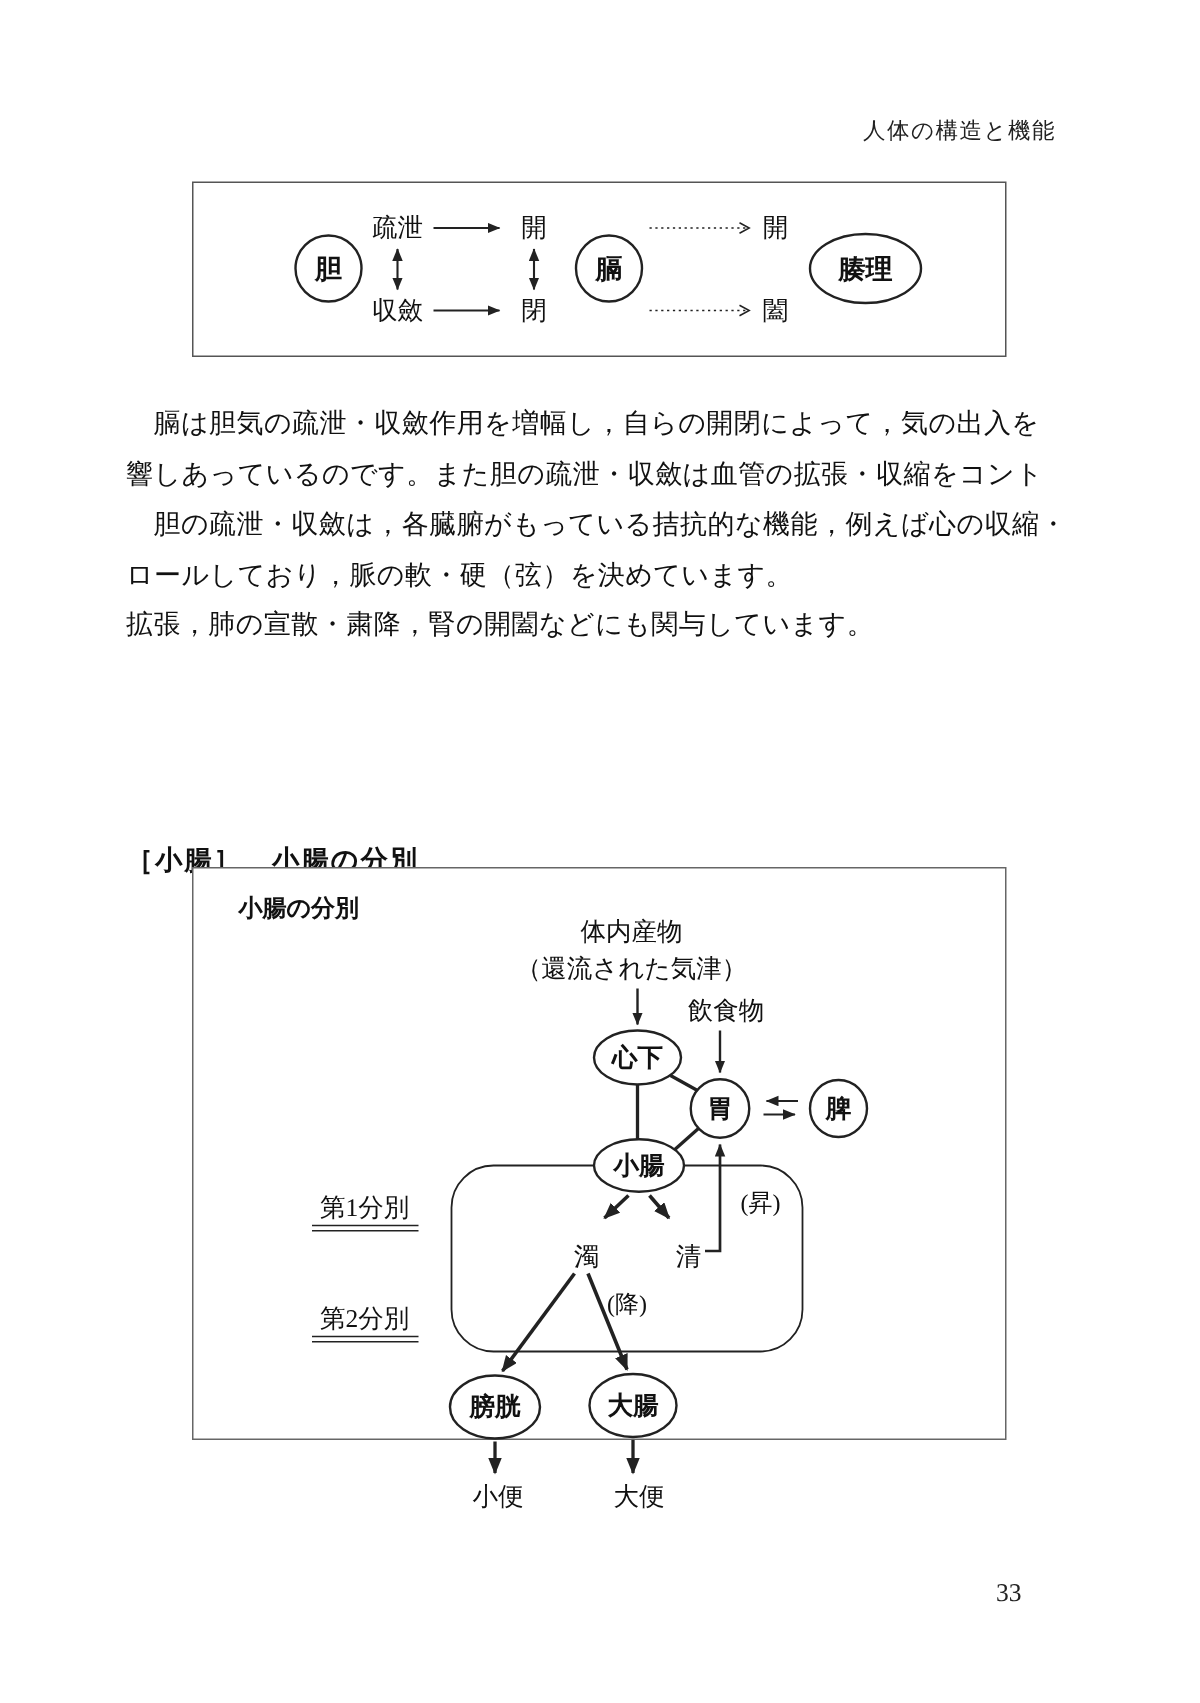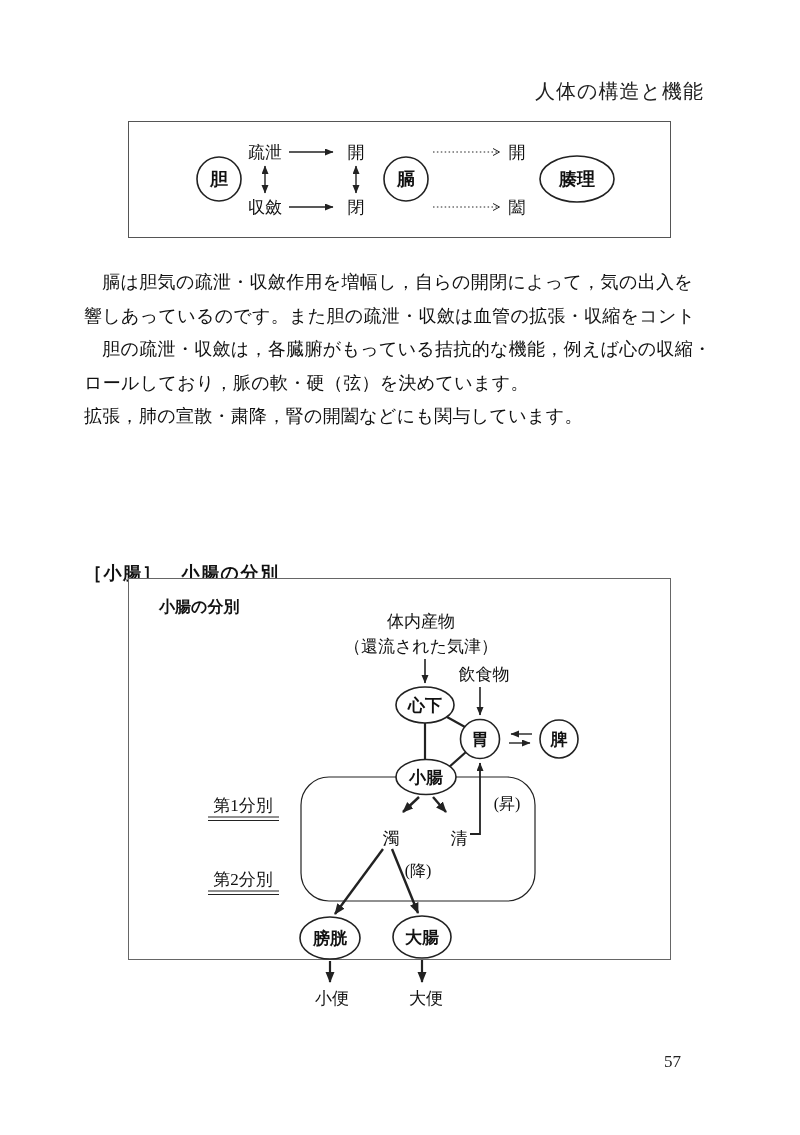--- a/index.html
+++ b/index.html
@@ -3,21 +3,21 @@
 <meta charset="utf-8">
 <style>
   html,body{margin:0;padding:0;}
   body{
     width:800px;height:1135px;background:#ffffff;position:relative;
     font-family:"Liberation Serif","DejaVu Serif",serif;color:#1a1a1a;
     overflow:hidden;
   }
   .abs{position:absolute;}
   .header{
-    top:78px;right:96px;font-size:20px;letter-spacing:1px;color:#222;
+    top:78px;right:96px;font-size:15px;letter-spacing:1px;color:#222;
   }
   .pagenum{
     top:1052px;left:664px;font-size:17px;color:#222;
   }
   .diagbox1{
     left:128px;top:121px;width:543px;height:117px;
     border:1.5px solid #555;box-sizing:border-box;background:#fff;
   }
   .bodytext{
     left:84px;top:266px;width:640px;
@@ -162,13 +162,13 @@
     <text class="ds" x="114" y="226" text-anchor="middle" dominant-baseline="central">第1分別</text>
     <line class="ln" x1="79" y1="238" x2="150" y2="238" stroke-width="1.1"></line>
     <line class="ln" x1="79" y1="241.5" x2="150" y2="241.5" stroke-width="1.1"></line>
 
     <text class="ds" x="114" y="300" text-anchor="middle" dominant-baseline="central">第2分別</text>
     <line class="ln" x1="79" y1="312" x2="150" y2="312" stroke-width="1.1"></line>
     <line class="ln" x1="79" y1="315.5" x2="150" y2="315.5" stroke-width="1.1"></line>
   </svg>
 </div>
 
-<div class="abs pagenum">57</div>
+<div class="abs pagenum">33</div>
 
 </body></html>

